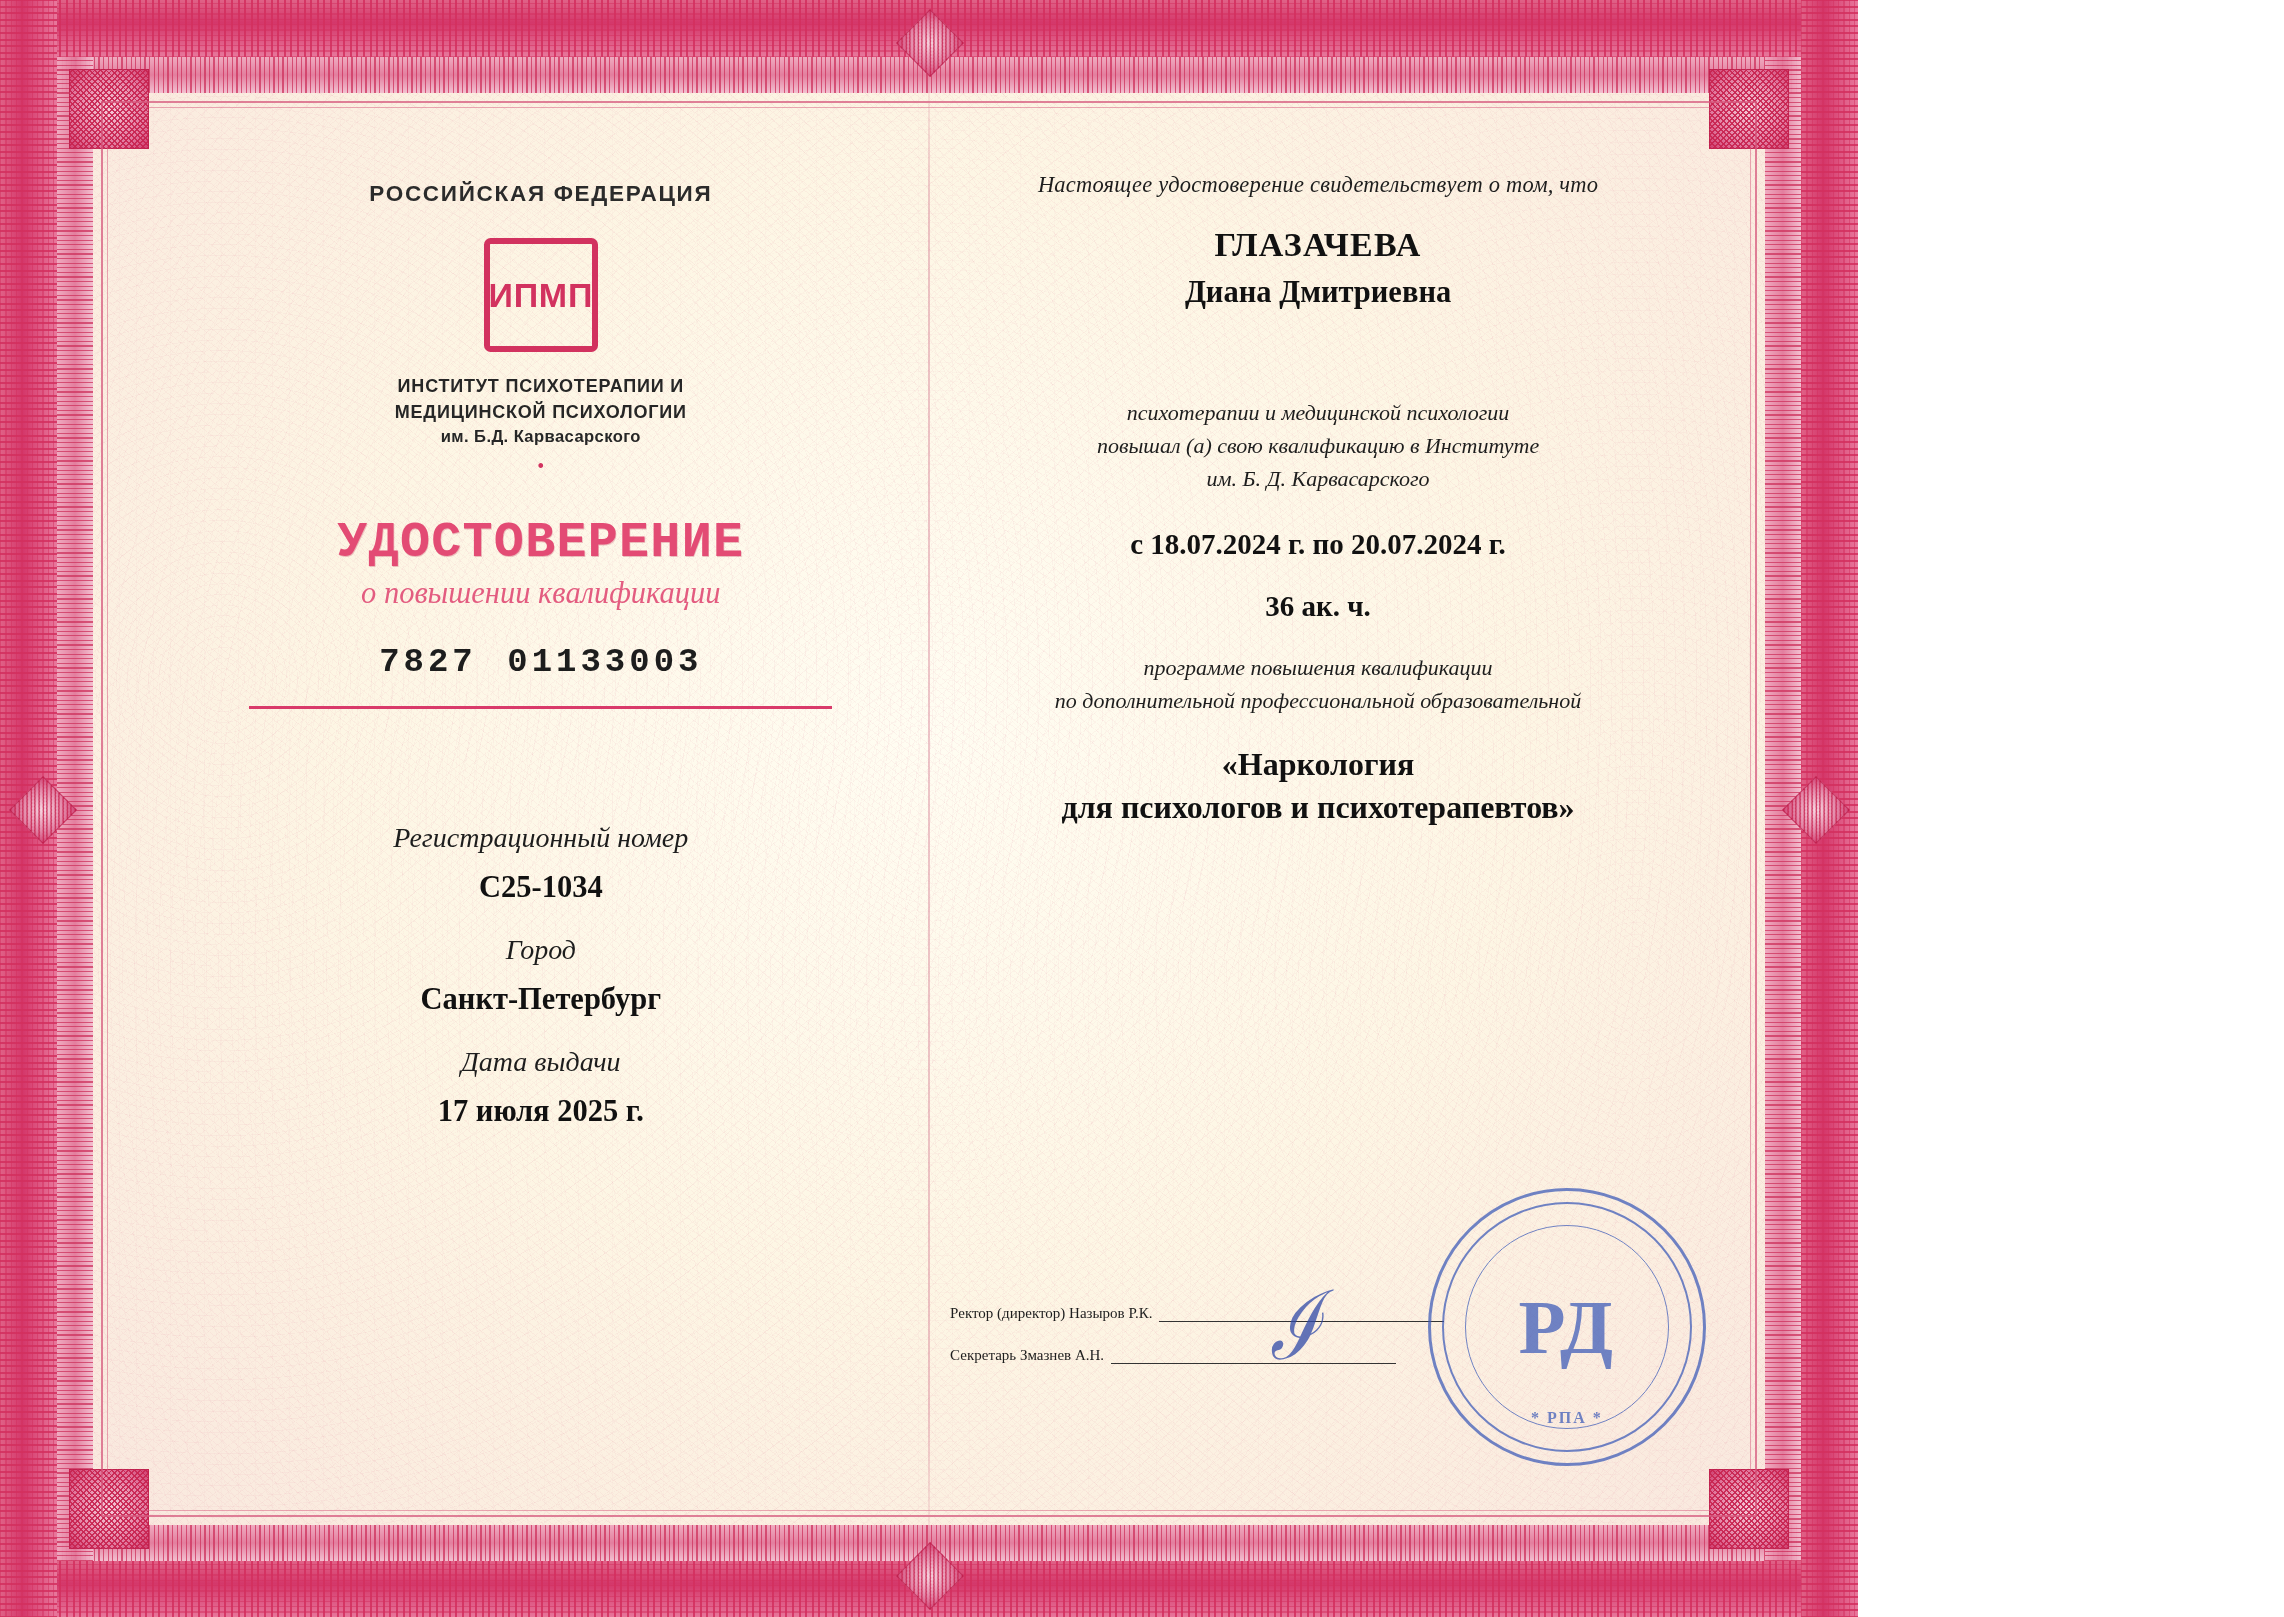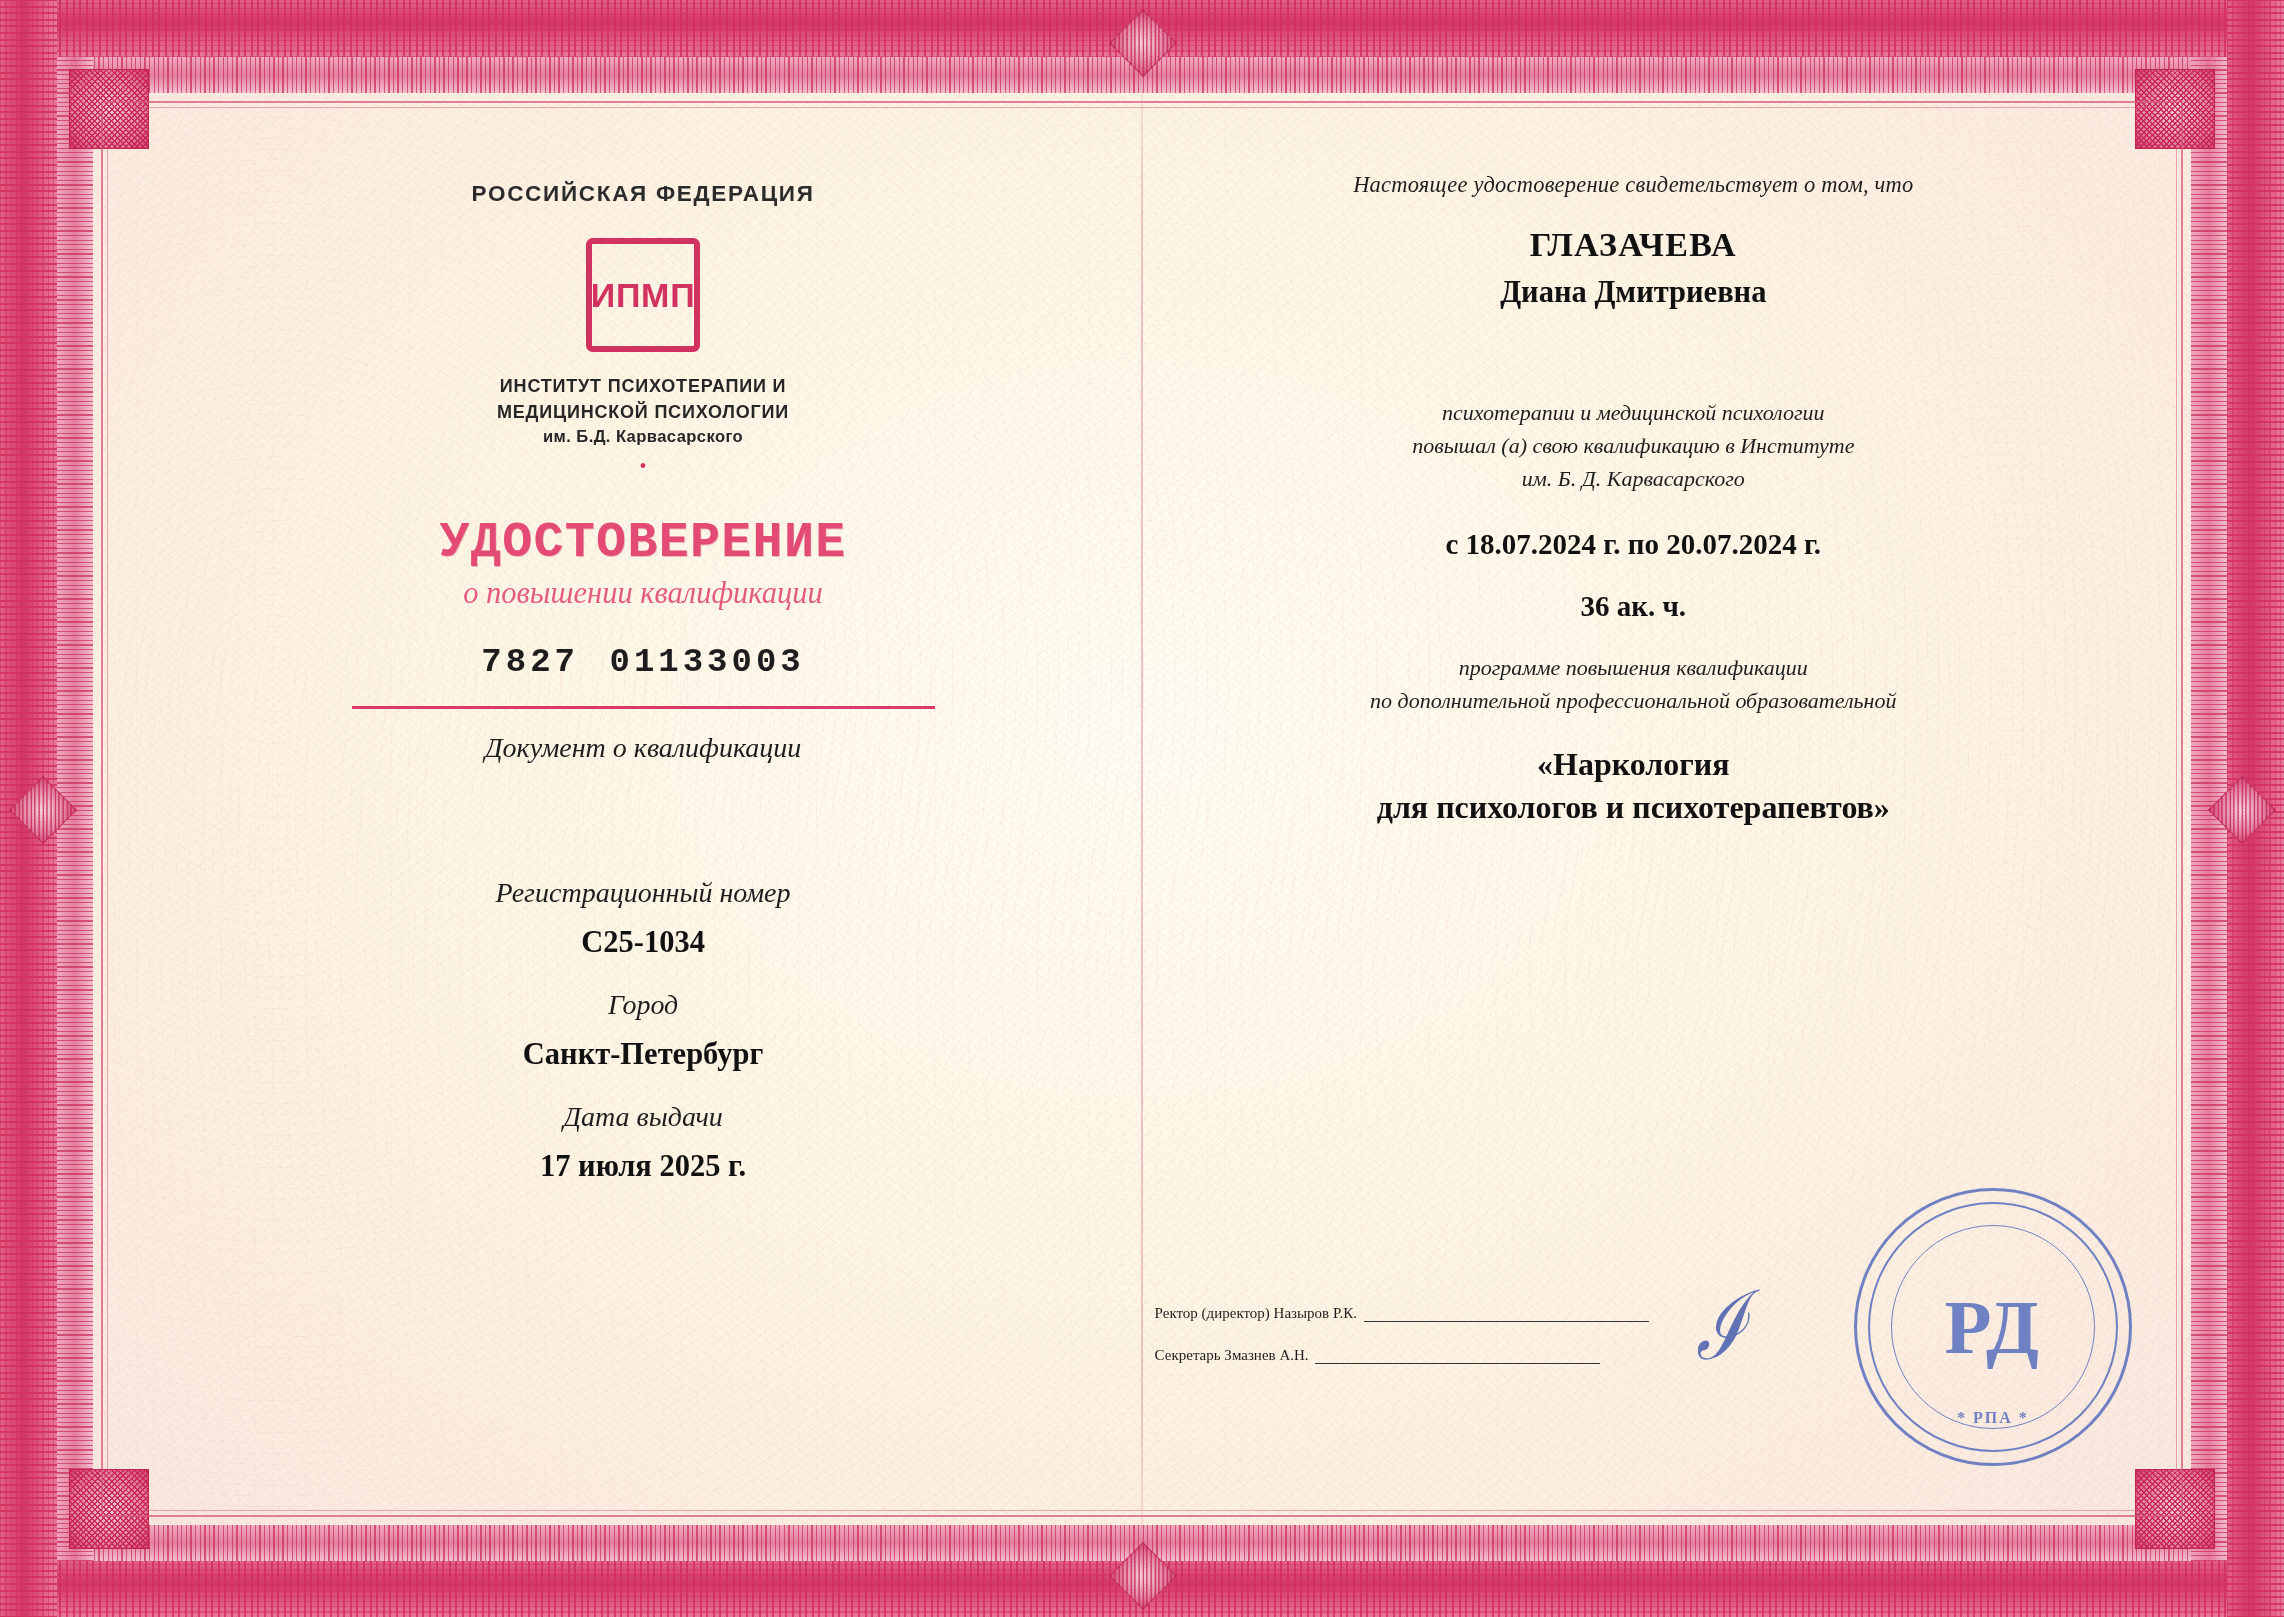--- a/index.html
+++ b/index.html
@@ -5,21 +5,21 @@
   html, body {
     margin: 0;
     padding: 0;
     background: #ffffff;
   }
   body {
     font-family: "Liberation Serif", serif;
   }
   .page {
     position: relative;
-    width: 2284px;
+    width: 1858px;
     height: 1618px;
     background:
       radial-gradient(ellipse at 50% 45%, #fffdf2 0%, #fdf6e4 45%, #fbeee0 70%, #f8e4dd 100%);
     overflow: hidden;
     box-sizing: border-box;
   }
 
   
   .moire {
     position: absolute;
@@ -487,21 +487,20 @@
 
       <div class="udost">УДОСТОВЕРЕНИЕ</div>
       <div class="udost-sub">о повышении квалификации</div>
 
       <div class="serial">
         <span>7827</span><span class="gap"></span><span>01133003</span>
       </div>
 
       <div class="rule"></div>
 
-      <div class="doc-kind">Документ о квалификации</div>
 
       <div class="reg-block">
         <div class="lbl-italic">Регистрационный номер</div>
         <div class="val-bold">С25-1034</div>
 
         <div class="spacer-32"></div>
         <div class="lbl-italic">Город</div>
         <div class="val-bold">Санкт-Петербург</div>
 
         <div class="spacer-32"></div>

